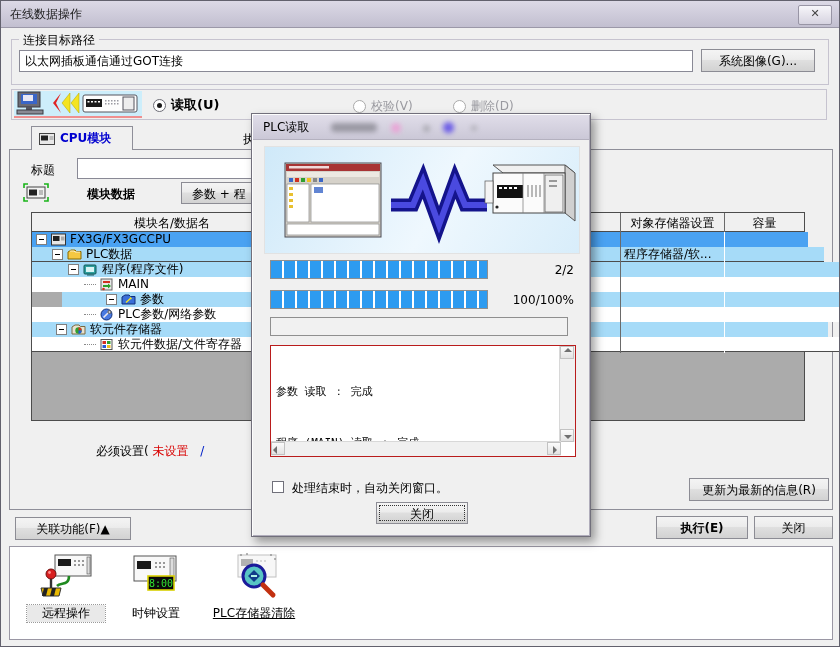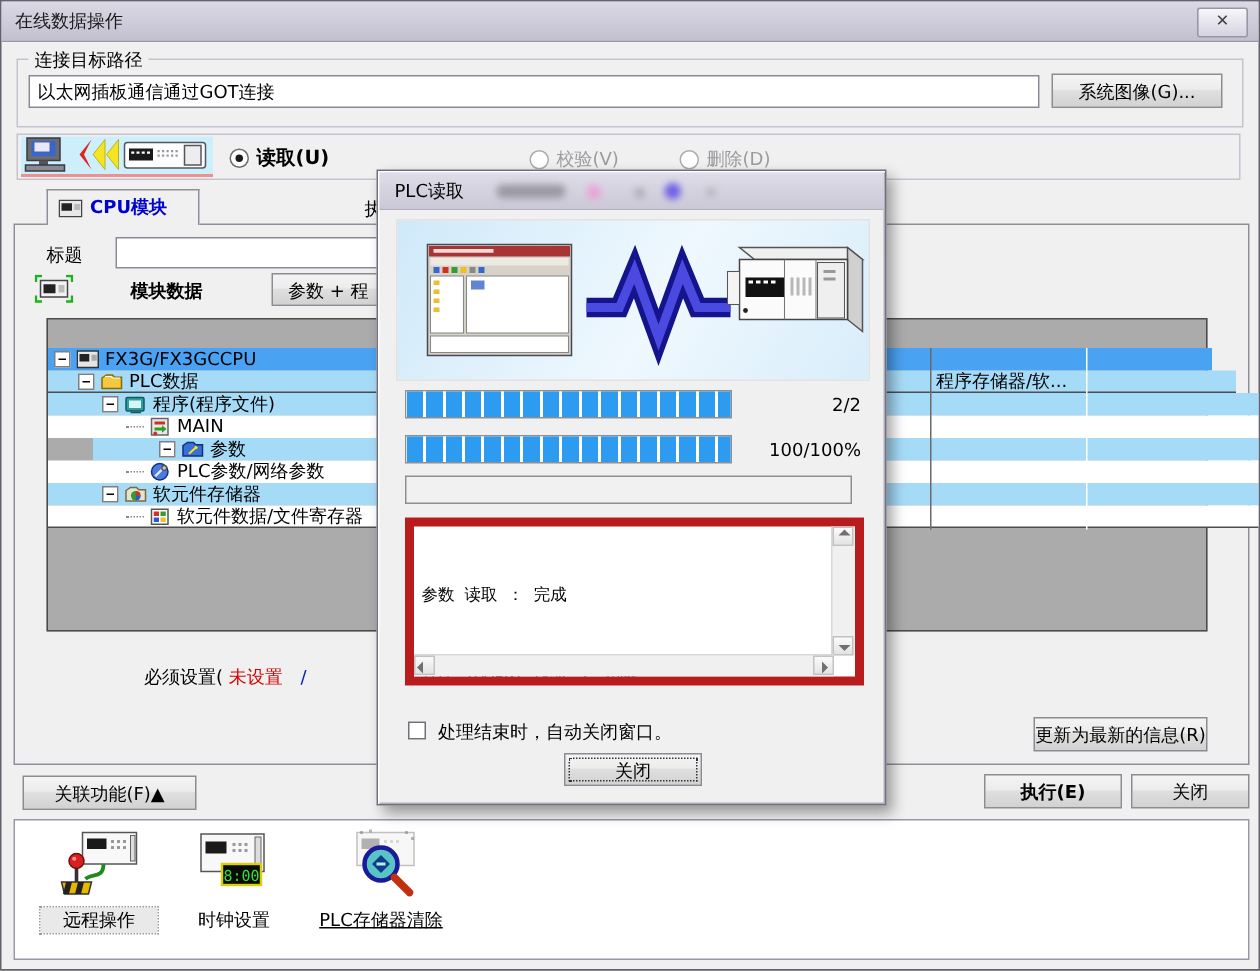--- a/index.html
+++ b/index.html
@@ -67,21 +67,21 @@
     box-shadow:inset 1px 1px 0 #fdfdfd,inset -1px -1px 0 #b0adbb,4px 5px 9px rgba(0,0,0,.38);}
   .dlgtitle{position:absolute;left:1px;top:1px;right:1px;height:24px;background:linear-gradient(#e0dde9,#cbc8d7);border-bottom:1px solid #b4b1bf;}
   .dlgtitle .t{position:absolute;left:10px;top:4px;}
   .blob{position:absolute;filter:blur(2.5px);border-radius:4px;}
   .imgpanel{position:absolute;left:12px;top:32px;width:314px;height:106px;
     background:linear-gradient(120deg,#cfe9f9,#eff8fe 55%,#d8edfa);border:1px solid #e2e2e2;}
   .pbar{position:absolute;width:218px;height:19px;border:1px solid #8f8f8f;background:#fff;box-sizing:border-box;}
   .pfill{height:100%;width:100%;background:repeating-linear-gradient(90deg,#2d9bf0 0 11px,#ffffff 11px 13px);}
   .plab{position:absolute;width:82px;text-align:right;font-size:12px;}
   .status{position:absolute;left:18px;top:203px;width:298px;height:19px;background:#f1f1f1;border:1px solid #8f8f8f;box-sizing:border-box;}
-  .log{position:absolute;left:18px;top:231px;width:306px;height:112px;background:#fff;border:6px solid #b91c1c;box-sizing:border-box;overflow:hidden;}
+  .log{position:absolute;left:18px;top:231px;width:306px;height:112px;background:#fff;border:1px solid #b91c1c;box-sizing:border-box;overflow:hidden;}
   .loglines{position:absolute;left:5px;top:3px;font-family:"DejaVu Sans Mono","Liberation Mono",monospace;font-size:11px;line-height:17px;white-space:pre;}
   .vscroll{position:absolute;top:0;right:0;width:15px;bottom:14px;background:#f0f0f0;border-left:1px solid #d8d8d8;}
   .hscroll{position:absolute;left:0;bottom:0;right:14px;height:14px;background:#f0f0f0;border-top:1px solid #d8d8d8;}
   .sarr{position:absolute;width:14px;height:13px;background:linear-gradient(#fbfbfb,#e3e3e3);border:1px solid #c2c2c2;box-sizing:border-box;}
   .tri{position:absolute;width:0;height:0;border:4px solid transparent;}
   .chk{position:absolute;width:12px;height:12px;background:#fff;border:1px solid #70707a;box-sizing:border-box;}
   .dlgclose{position:absolute;left:124px;top:388px;width:92px;height:22px;outline:1px dotted #333;outline-offset:-4px;}
   .parttext{z-index:1;}
 </style>
 </head>
@@ -175,20 +175,27 @@
         <path d="M5 18 H1 V14"></path>
     </g>
     <rect x="4" y="4" width="18" height="11" fill="#f2f2f2" stroke="#444"></rect>
     <rect x="6" y="6.5" width="8" height="6" fill="#222"></rect>
     <rect x="16" y="7" width="4" height="5" fill="#bbb"></rect>
   </svg>
   <div class="abs" style="left:54px;top:185px;font-weight:bold;z-index:1;margin-left:32px;">模块数据</div>
   <div class="abs btn" style="left:180px;top:181px;width:96px;height:22px;z-index:1;text-align:left;padding-left:10px;"><span>参数 + 程</span></div>
 
   <div class="abs tbl">
+    <div class="thead">
+      <span class="th" style="left:0;width:280px;">模块名/数据名</span>
+      <span class="th" style="left:589px;width:103px;">对象存储器设置</span>
+      <span class="th" style="left:693px;width:79px;">容量</span>
+      <i class="thsep" style="left:588px;"></i>
+        <i class="thsep" style="left:692px;"></i>
+    </div>
 
     <div class="row bg-sel" style="top:19px;padding-left:4px;">
       <span class="exp"></span>
       <svg class="ticon" viewBox="0 0 15 13">
           <rect x="0.5" y="1" width="14" height="11" fill="#e6e6e6" stroke="#333"></rect>
           <rect x="2" y="3" width="6.5" height="5" fill="#222"></rect>
           <rect x="10" y="3.5" width="3.5" height="4" fill="#aaa"></rect>
         </svg>
       <span class="rlabel">FX3G/FX3GCCPU</span>
       <span class="rtarget"></span>
@@ -236,21 +243,21 @@
     <div class="row bg-w" style="top:94px;padding-left:52px;">
       <span class="stub"></span>
       <svg class="ticon" viewBox="0 0 15 13">
           <circle cx="7.5" cy="6.5" r="5.5" fill="#4a7ae2" stroke="#10307a"></circle>
           <path d="M4.5 9.5 L10 4 M9 3.2 l2 2" stroke="#e8e8f0" stroke-width="1.6" fill="none"></path>
           <circle cx="10.5" cy="4" r="1.6" fill="#c8cdd8" stroke="#555"></circle>
         </svg>
       <span class="rlabel">PLC参数/网络参数</span>
       <span class="rtarget"></span>
     </div>
-    <div class="row bg-lb" style="top:109px;padding-left:36px;">
+    <div class="row bg-lb" style="top:109px;padding-left:24px;">
       <span class="exp"></span>
       <svg class="ticon" viewBox="0 0 15 13">
           <path d="M1 4 l3 -2 h4 l1.5 1.5 H14 V11 H1z" fill="#e8e2d0" stroke="#7a6a40"></path>
           <circle cx="7.5" cy="7.5" r="3.2" fill="#2fa02f"></circle>
           <path d="M7.5 7.5 L7.5 4.3 A3.2 3.2 0 0 1 10.7 7.5 z" fill="#d83020"></path>
           <path d="M7.5 7.5 L10.7 7.5 A3.2 3.2 0 0 1 7.5 10.7 z" fill="#2858d8"></path>
         </svg>
       <span class="rlabel">软元件存储器</span>
       <span class="rtarget"></span>
     </div>
@@ -270,21 +277,21 @@
     <i class="colsep1"></i>
       <i class="colsep2"></i>
   </div>
 
   <div class="abs legend">
     <span>必须设置(</span>
     <span class="red">未设置</span>
     <span class="blue" style="padding-left:8px;">/</span>
   </div>
 
-  <div class="abs btn" style="left:688px;top:477px;width:116px;height:23px;z-index:1;"><span>更新为最新的信息(R)</span></div>
+  <div class="abs btn" style="left:688px;top:477px;width:140px;height:23px;z-index:1;"><span>更新为最新的信息(R)</span></div>
 
   <div class="abs btn" style="left:14px;top:516px;width:116px;height:23px;"><span>关联功能(F)▲</span></div>
   <div class="abs btn" style="left:655px;top:515px;width:92px;height:23px;font-weight:bold;"><span>执行(E)</span></div>
   <div class="abs btn" style="left:753px;top:515px;width:79px;height:23px;"><span>关闭</span></div>
 
   <div class="abs footpanel"></div>
   <div class="tool" style="left:26px;top:551px;width:78px;">
     <svg width="54" height="48" viewBox="0 0 54 48">
       <rect x="16" y="3" width="36" height="21" fill="#f8f8f8" stroke="#555"></rect>
       <rect x="19" y="7" width="13" height="7" fill="#1a1a1a"></rect>

